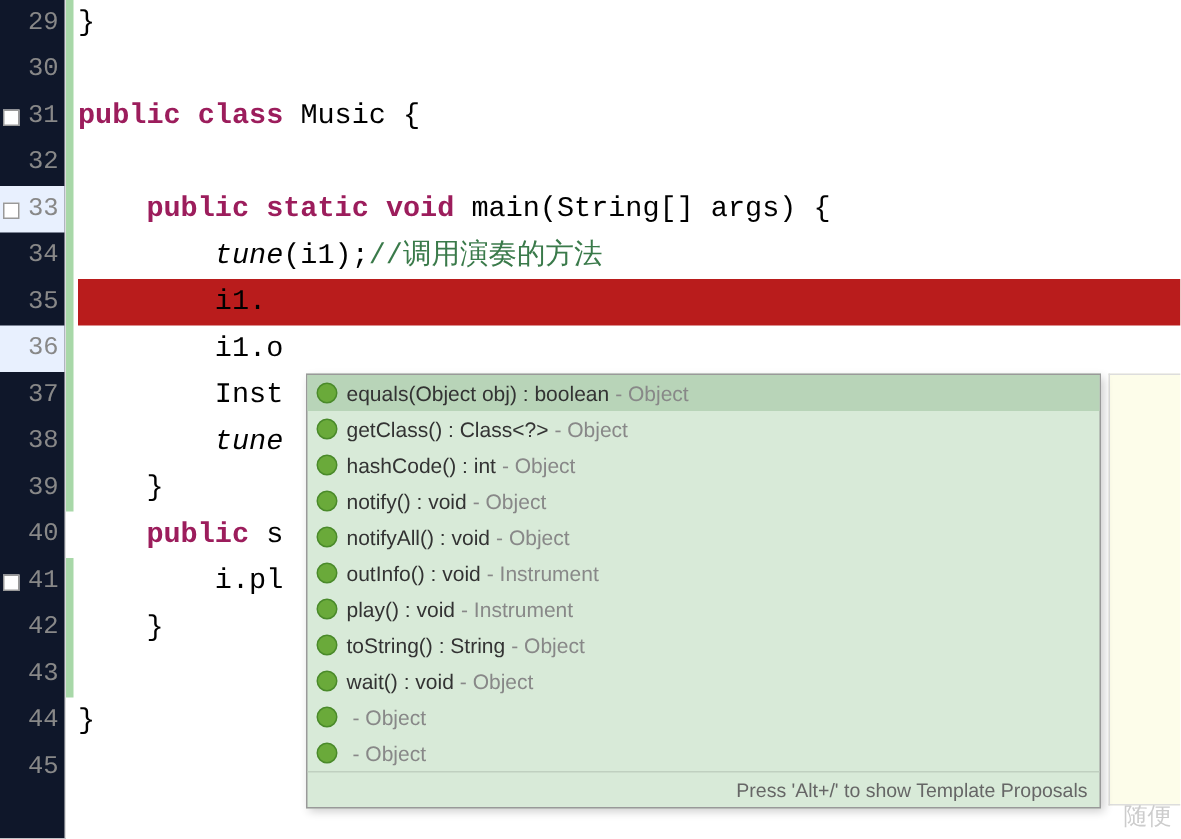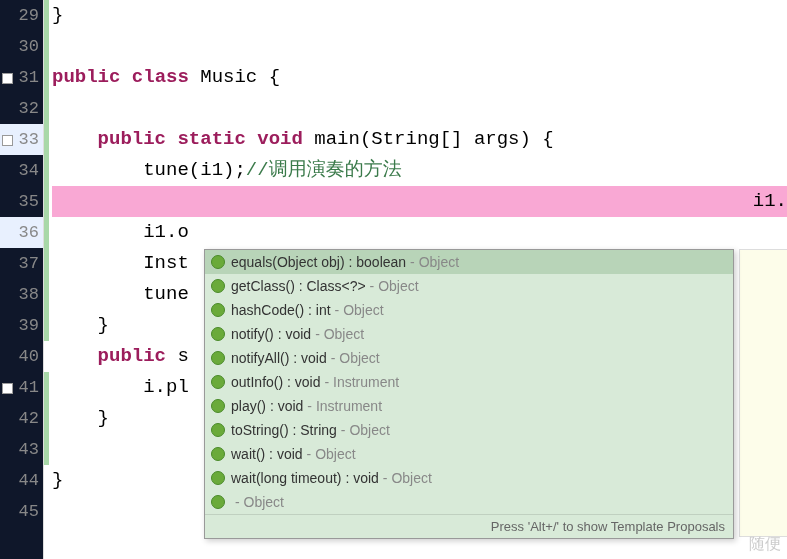--- a/index.html
+++ b/index.html
@@ -7,25 +7,25 @@
 .editor { display: flex; height: 100%; }
 .gutter { width: 44px; background: #0f172a; border-right: 1px solid #ddd; text-align: right; }
 .gutter-line { height: 31px; line-height: 31px; padding-right: 4px; color: #888; font-size: 17px; position: relative; }
 .gutter-line.marked { background: #e8f0fe; }
 .gutter-line.folded::after { content: ""; position: absolute; left: 2px; top: 11px; width: 9px; height: 9px; border: 1px solid #999; background: #fff; }
 .code-area { flex: 1; position: relative; }
 .change-bar { position: absolute; left: 0; top: 0; width: 5px; height: 100%; }
 .change-seg { position: absolute; left: 0; width: 5px; background: #a8d8a8; }
 .code-lines { margin-left: 8px; }
 .code-line { height: 31px; line-height: 31px; white-space: pre; font-size: 19px; }
-.code-line.highlight { background: #f9a8d4; text-align: right; }
+.code-line.highlight { background: #b91c1c; }
 .kw { color: #9c1d5c; font-weight: bold; }
 .kw-new { color: #9c1d5c; font-weight: bold; }
 .cls { color: #000; }
-.static-call { color: #000; }
+.static-call { color: #000; font-style: italic; }
 .cmt { color: #3a7a4a; }
 .txt { color: #000; }
 .autocomplete { position: absolute; left: 204px; top: 249px; width: 530px; background: #d8ead8; border: 1px solid #999; box-shadow: 2px 2px 6px rgba(0,0,0,0.2); font-family: "Segoe UI", Arial, sans-serif; font-size: 14px; }
 .ac-item { display: flex; align-items: center; height: 24px; padding: 0 6px; cursor: pointer; }
 .ac-item.selected { background: #b8d4b8; }
 .ac-icon { width: 14px; height: 14px; border-radius: 50%; background: #6aaa3a; border: 1px solid #4a8a2a; margin-right: 6px; flex-shrink: 0; }
 .ac-sig { color: #333; }
 .ac-origin { color: #888; margin-left: 4px; }
 .ac-footer { height: 24px; line-height: 24px; text-align: right; padding-right: 8px; color: #666; font-size: 13px; border-top: 1px solid #c0d0c0; }
 .doc-hint { position: absolute; right: 0; top: 249px; width: 48px; height: 288px; background: #fdfdea; border: 1px solid #ddd; border-right: none; }
@@ -125,21 +125,20 @@
         <span class="ac-sig">toString() : String</span>
         <span class="ac-origin"> - Object</span>
       </div>
       <div class="ac-item">
         <span class="ac-icon"></span>
         <span class="ac-sig">wait() : void</span>
         <span class="ac-origin"> - Object</span>
       </div>
       <div class="ac-item">
         <span class="ac-icon"></span>
-        <span class="ac-sig">wait(long timeout) : void</span>
         <span class="ac-origin"> - Object</span>
       </div>
       <div class="ac-item">
         <span class="ac-icon"></span>
         <span class="ac-origin"> - Object</span>
       </div>
     </div>
   <div class="ac-footer">Press 'Alt+/' to show Template Proposals</div>
 </div>
 

